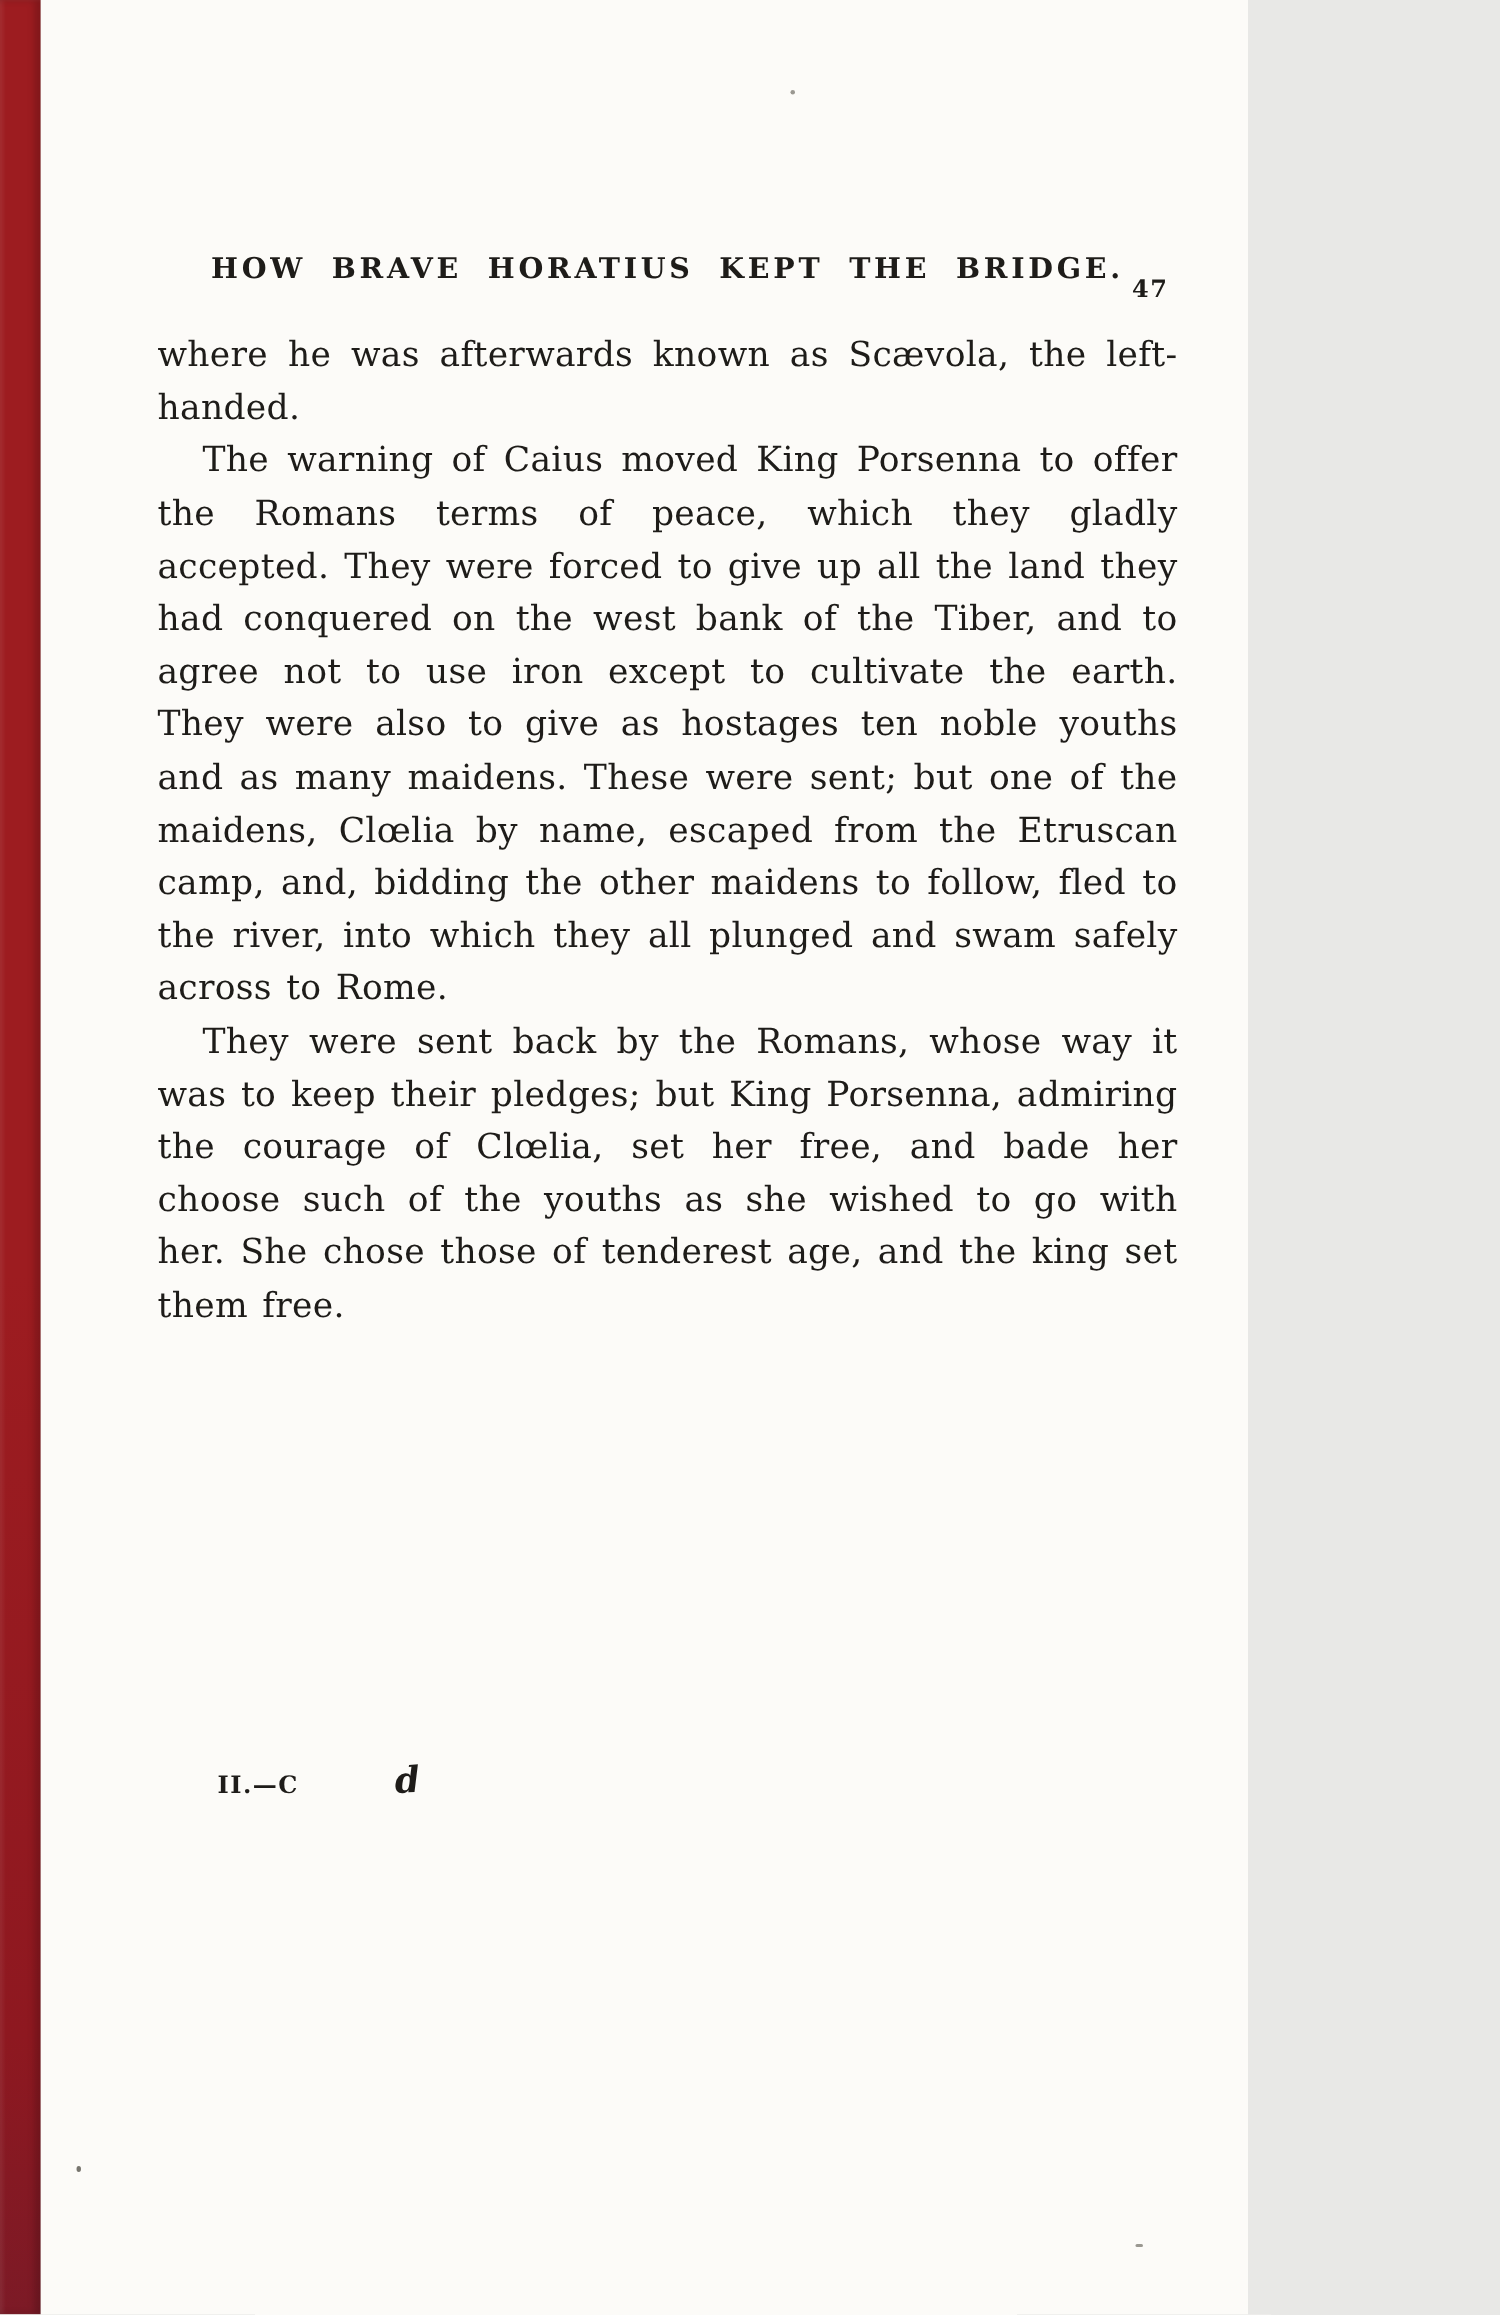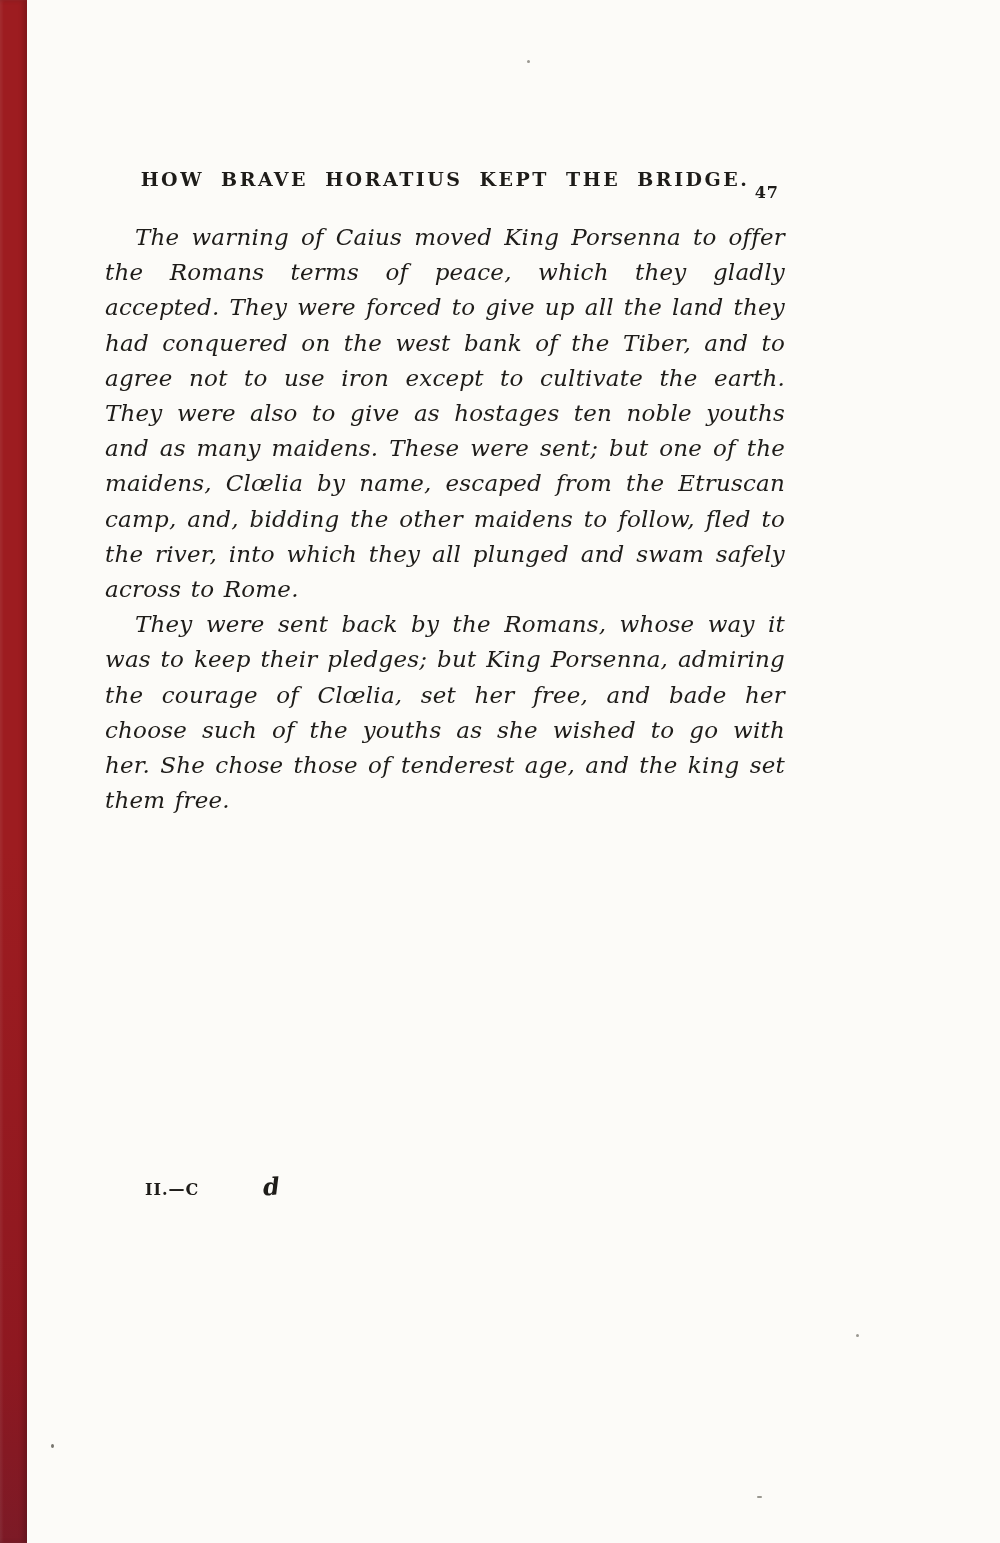--- a/index.html
+++ b/index.html
@@ -2,21 +2,21 @@
 <html><head>
 <meta charset="utf-8">
 <style>
   html, body {
     margin: 0;
     padding: 0;
     background: #e8e8e6;
   }
   .page {
     position: relative;
-    width: 1000px;
+    width: 832px;
     height: 1543px;
     background: #fcfbf8;
     color: #1e1c19;
     font-family: "DejaVu Serif", "Liberation Serif", serif;
     overflow: hidden;
   }
   .binding-stripe {
     position: absolute;
     left: 0;
     top: 0;
@@ -59,21 +59,20 @@
     line-height: 35.2px;
     text-align: justify;
     letter-spacing: 0.2px;
     word-spacing: 2px;
   }
   .para {
     margin: 0;
   }
   .para.indent {
     text-indent: 30px;
-    font-style: italic;
   }
   .footer {
     position: absolute;
     left: 145px;
     top: 1172px;
     font-weight: bold;
   }
   .signature {
     font-size: 16px;
     letter-spacing: 1px;
@@ -101,20 +100,21 @@
 <div class="page" style="background: rgb(252, 251, 248); color: rgb(30, 28, 25);">
 
   <div class="binding-stripe" style="background: linear-gradient(rgb(157, 28, 32) 0%, rgb(157, 28, 32) 55%, rgb(142, 24, 32) 88%, rgb(124, 26, 38) 100%);"></div>
 
   <div class="header">
     <span class="running-title">HOW BRAVE HORATIUS KEPT THE BRIDGE.</span>
     <span class="page-number">47</span>
   </div>
 
   <div class="body-text">
+    <p class="para">where he was afterwards known as Scævola, the left-handed.</p>
     <p class="para indent">The warning of Caius moved King Porsenna to offer the Romans terms of peace, which they gladly accepted. They were forced to give up all the land they had conquered on the west bank of the Tiber, and to agree not to use iron except to cultivate the earth. They were also to give as hostages ten noble youths and as many maidens. These were sent; but one of the maidens, Clœlia by name, escaped from the Etruscan camp, and, bidding the other maidens to follow, fled to the river, into which they all plunged and swam safely across to Rome.</p>
     <p class="para indent">They were sent back by the Romans, whose way it was to keep their pledges; but King Porsenna, admiring the courage of Clœlia, set her free, and bade her choose such of the youths as she wished to go with her. She chose those of tenderest age, and the king set them free.</p>
   </div>
 
   <div class="footer">
     <span class="signature">II.—C</span>
     <span class="hand-mark">d</span>
   </div>
 
   <div class="speck s1"></div>

